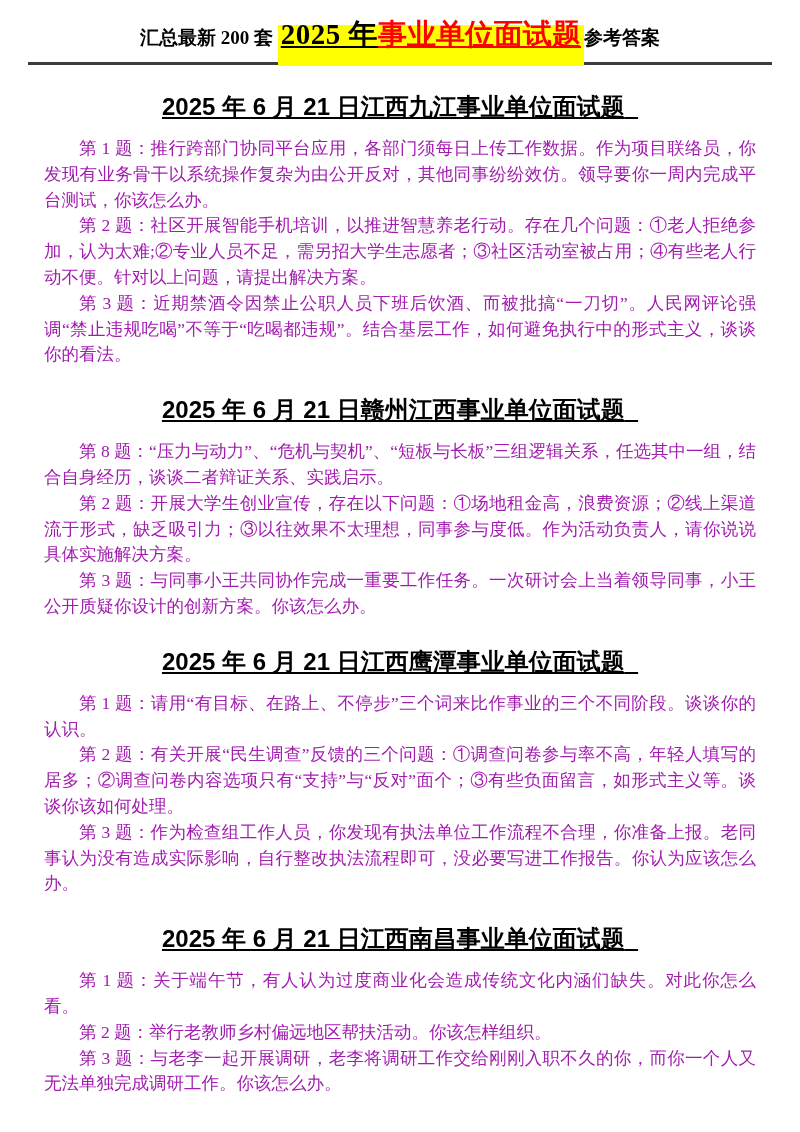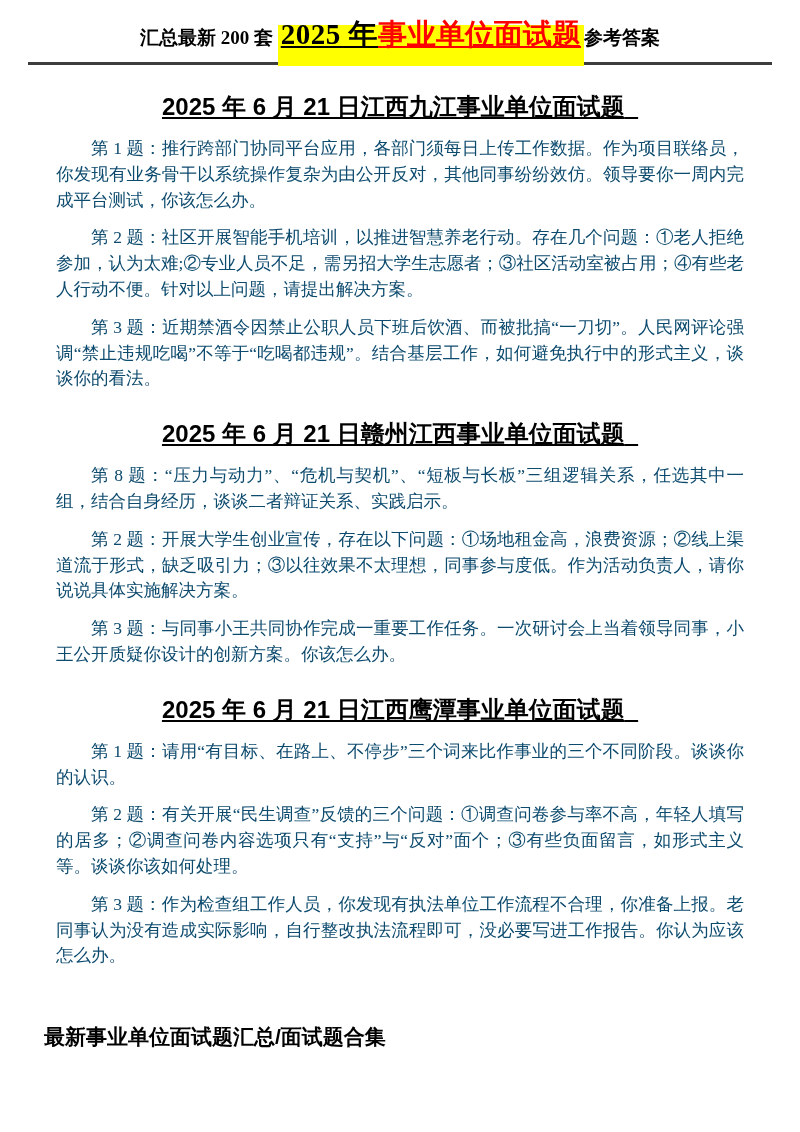--- a/index.html
+++ b/index.html
@@ -52,24 +52,24 @@
     font-size: 24px;
     font-weight: bold;
     color: #000000;
     text-decoration: underline;
     margin: 26px 0 13px 0;
   }
   .sec-title::after { content: "\00a0\00a0"; text-decoration: underline; }
   .question {
     font-size: 17.5px;
     line-height: 25.8px;
-    margin: 12px;
+    margin: 0;
     text-indent: 2em;
     text-align: justify;
-    color: #0c4a6e;
+    color: #a21caf;
   }
   
   .footer {
     font-family: "Liberation Sans", "DejaVu Sans", sans-serif;
     font-weight: bold;
     font-size: 21px;
     color: #000000;
     margin-top: 54px;
     text-align: left;
   }
@@ -98,17 +98,23 @@
         <p class="question">第 3 题：与同事小王共同协作完成一重要工作任务。一次研讨会上当着领导同事，小王公开质疑你设计的创新方案。你该怎么办。</p>
       </section>
 
   <section>
     <h2 class="sec-title">2025 年 6 月 21 日江西鹰潭事业单位面试题</h2>
   <p class="question">第 1 题：请用“有目标、在路上、不停步”三个词来比作事业的三个不同阶段。谈谈你的认识。</p>
         <p class="question">第 2 题：有关开展“民生调查”反馈的三个问题：①调查问卷参与率不高，年轻人填写的居多；②调查问卷内容选项只有“支持”与“反对”面个；③有些负面留言，如形式主义等。谈谈你该如何处理。</p>
         <p class="question">第 3 题：作为检查组工作人员，你发现有执法单位工作流程不合理，你准备上报。老同事认为没有造成实际影响，自行整改执法流程即可，没必要写进工作报告。你认为应该怎么办。</p>
       </section>
 
+  <section>
+    <h2 class="sec-title">2025 年 6 月 21 日江西南昌事业单位面试题</h2>
+  <p class="question">第 1 题：关于端午节，有人认为过度商业化会造成传统文化内涵们缺失。对此你怎么看。</p>
+        <p class="question">第 2 题：举行老教师乡村偏远地区帮扶活动。你该怎样组织。</p>
+        <p class="question">第 3 题：与老李一起开展调研，老李将调研工作交给刚刚入职不久的你，而你一个人又无法单独完成调研工作。你该怎么办。</p>
+      </section>
 </div>
 
   <div class="footer">最新事业单位面试题汇总/面试题合集</div>
 
 </div>
 
 </body></html>

